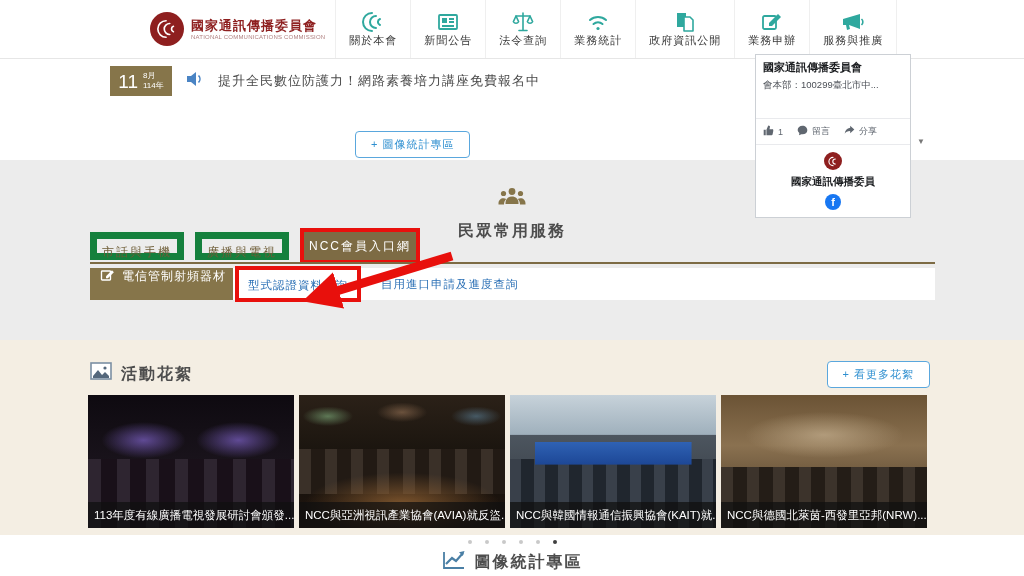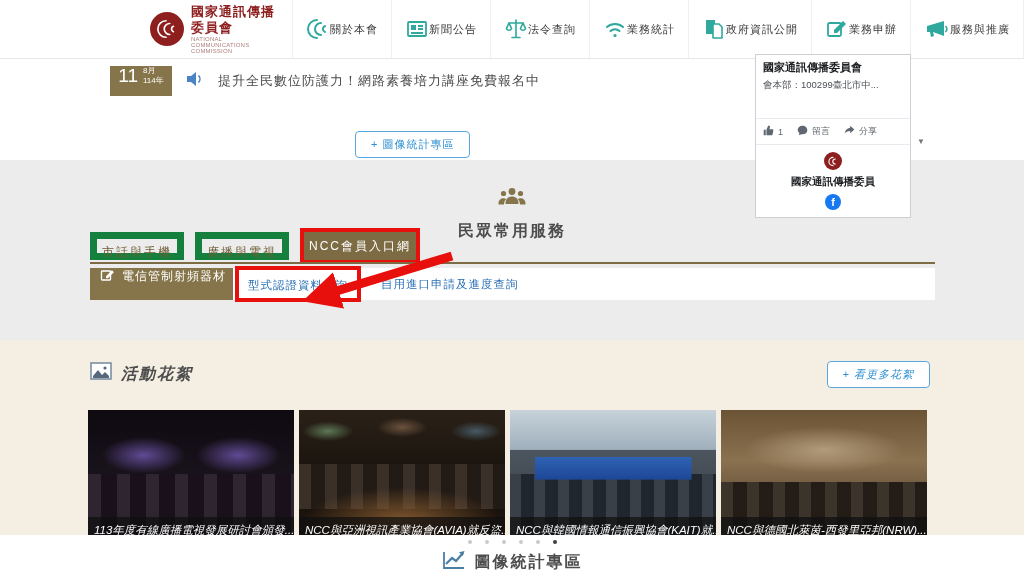--- a/index.html
+++ b/index.html
@@ -9,30 +9,30 @@
   
   .nav{position:absolute;top:0;left:0;right:0;height:58px;background:#fff;
        border-bottom:1px solid #e6e6e6;display:flex;align-items:center;z-index:5;}
   .logo{display:flex;align-items:center;margin-left:150px;gap:7px;cursor:pointer;}
   .logo-circle{width:34px;height:34px;border-radius:50%;background:#8e1f1f;
                display:flex;align-items:center;justify-content:center;flex:0 0 auto;}
   .logo-title{color:#8e1f1f;font-weight:bold;font-size:13px;letter-spacing:1px;line-height:1.25;}
   .logo-sub{color:#b08080;font-size:6px;letter-spacing:.2px;}
   .nav-items{display:flex;margin-left:10px;height:58px;}
   .nav-item{padding:0 13px;border-left:1px solid #efefef;height:58px;display:flex;
-            flex-direction:row;align-items:center;justify-content:center;gap:0;cursor:pointer;}
+            flex-direction:column;align-items:center;justify-content:center;gap:0;cursor:pointer;}
   .nav-item:last-child{border-right:1px solid #efefef;}
   .nav-label{font-size:11px;color:#3a3a3a;letter-spacing:1px;white-space:nowrap;}
   .nav-ico{height:22px;display:flex;align-items:flex-end;}
 
   
   .news{position:absolute;top:58px;left:0;width:760px;height:102px;background:#fff;}
   .news-row{position:absolute;left:110px;top:8px;display:flex;align-items:center;gap:13px;}
   .date-badge{background:#86754a;color:#fff;width:62px;height:30px;display:flex;
-              justify-content:center;gap:5px;flex:0 0 auto;}
+              align-items:center;justify-content:center;gap:5px;flex:0 0 auto;}
   .date-day{font-size:19px;line-height:1;}
   .date-sub{font-size:8px;line-height:1.25;}
   .headline{font-size:13px;color:#4a4a4a;letter-spacing:1px;white-space:nowrap;cursor:pointer;}
   .btn-blue{display:inline-block;border:1px solid #5aa7dd;color:#2e8fd0;background:#fff;
             border-radius:4px;font-size:11px;letter-spacing:1px;padding:5px 15px;cursor:pointer;white-space:nowrap;}
   .more-news{position:absolute;left:355px;top:73px;}
 
   
   .fb{position:absolute;left:755px;top:54px;width:156px;background:#fff;
       border:1px solid #ccd0d5;z-index:6;box-sizing:border-box;}
@@ -63,25 +63,25 @@
   .content-row{position:absolute;left:90px;top:108px;width:845px;height:32px;display:flex;}
   .category{width:143px;background:#86754a;color:#fff;font-size:12px;display:flex;align-items:flex-start;
             gap:7px;padding-left:10px;box-sizing:border-box;letter-spacing:1px;flex:0 0 auto;}
   .links{flex:1;background:#fff;display:flex;align-items:center;padding-left:2px;}
   .link{color:#2a6fb5;font-size:11.5px;letter-spacing:1px;cursor:pointer;white-space:nowrap;}
   .link-box{padding:5px 9px;margin-top:0;}
   .link2{margin-left:20px;}
   .arrow-overlay{position:absolute;left:0;top:0;width:1024px;height:180px;pointer-events:none;z-index:8;}
 
   
-  .gallery{position:absolute;top:340px;left:0;right:0;height:195px;background:#f4eee3;font-style:italic;}
+  .gallery{position:absolute;top:340px;left:0;right:0;height:195px;background:#f4eee3;}
   .gallery-header{position:absolute;left:90px;top:22px;display:flex;gap:9px;align-items:center;
                   font-size:16px;font-weight:bold;color:#4d4d4d;letter-spacing:2px;}
   .more-gallery{position:absolute;right:94px;top:21px;}
-  .cards{position:absolute;left:88px;top:55px;display:flex;gap:5px;margin-top:15px;}
+  .cards{position:absolute;left:88px;top:55px;display:flex;gap:5px;}
   .card{width:206px;height:133px;position:relative;overflow:hidden;cursor:pointer;background:#222;}
   .caption{position:absolute;bottom:0;left:0;right:0;height:26px;line-height:26px;
            background:rgba(15,15,15,.72);color:#fff;font-size:11.5px;padding:0 6px;
            white-space:nowrap;overflow:hidden;}
   .photo{position:absolute;inset:0;}
   .photo1{background:
     radial-gradient(ellipse 60px 26px at 27% 34%, rgba(135,105,215,.65), rgba(135,105,215,0) 70%),
     radial-gradient(ellipse 60px 26px at 73% 34%, rgba(135,105,215,.65), rgba(135,105,215,0) 70%),
     repeating-linear-gradient(90deg,#2e2530 0 13px,#191019 13px 29px),
     linear-gradient(180deg,#0e0a10,#241c26);

